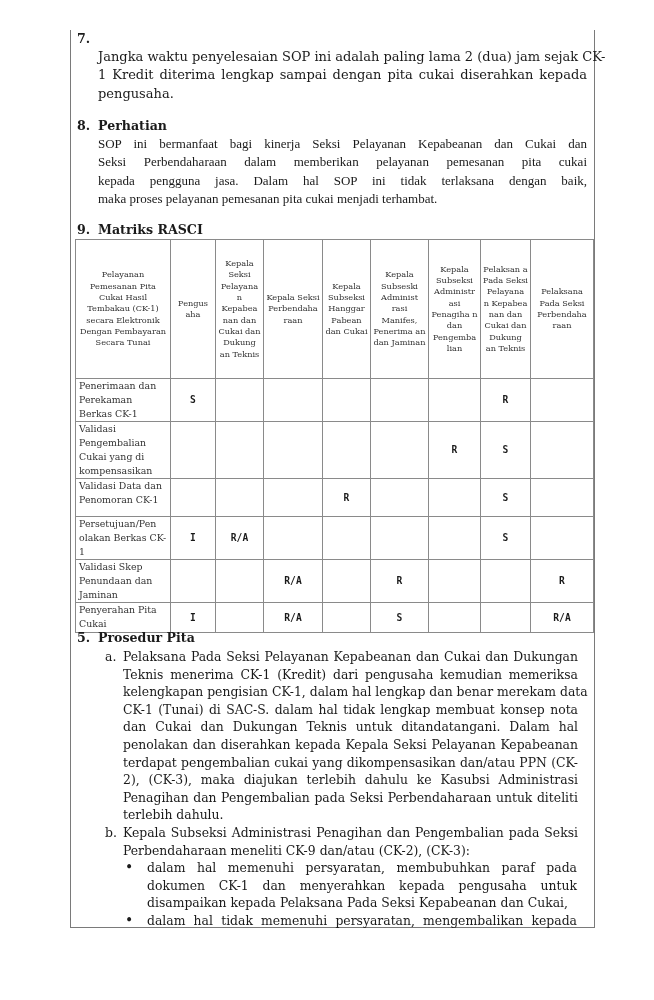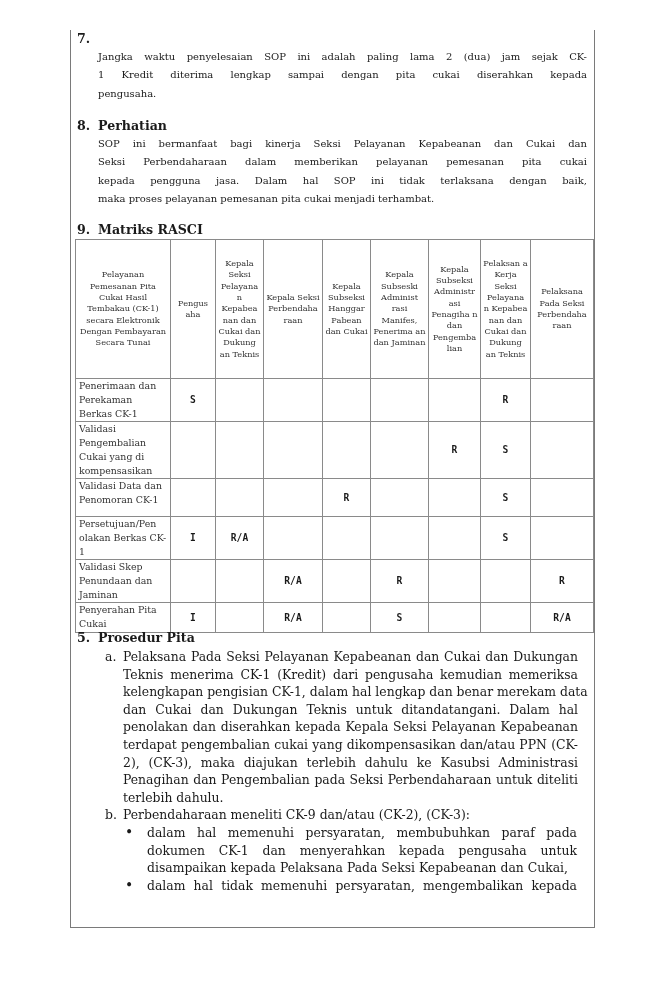--- a/index.html
+++ b/index.html
@@ -4,21 +4,21 @@
 <style>
   html, body { margin: 0; padding: 0; background: #ffffff; }
   body { width: 654px; height: 1000px; position: relative; overflow: hidden;
          font-family: "DejaVu Serif", serif; color: #1a1a1a; }
   .frame { position: absolute; left: 70px; top: 30px; width: 525px; height: 898px;
            border: 1px solid #7a7a7a; border-top: none; box-sizing: border-box; }
   .sec { position: absolute; left: 0; width: 100%; }
   .sec-head { position: relative; font-weight: bold; font-size: 12.6px; line-height: 16px; height: 16px; }
   .sec-num { position: absolute; left: 6px; top: 0; }
   .sec-title { position: absolute; left: 27px; top: 0; }
-  .para { position: relative; margin-left: 27px; margin-right: 7px; font-size: 10px;
+  .para { position: relative; margin-left: 27px; margin-right: 7px; font-size: 13px;
           line-height: 18.3px; text-align: justify; text-align-last: left; }
   .jline { display: block; text-align: justify; text-align-last: justify; white-space: nowrap; }
   .jline.last { text-align-last: left; }
 
   table.rasci { position: absolute; left: 4px; top: 209px; width: 518px; border-collapse: collapse;
                 font-size: 8.2px; line-height: 11.3px; table-layout: fixed; }
   table.rasci td, table.rasci th { border: 1px solid #8a8a8a; padding: 0 2px; }
   table.rasci th { font-weight: normal; text-align: center; vertical-align: middle; height: 138px; color: #333; }
   table.rasci td.act { text-align: left; vertical-align: top; font-size: 9.4px; line-height: 14px; padding: 0 3px; color: #333; }
   table.rasci td.val { text-align: center; vertical-align: middle; font-weight: bold; font-size: 9.6px; font-family: "DejaVu Sans Mono", monospace; }
@@ -44,21 +44,21 @@
       <span class="jline">1 Kredit diterima lengkap sampai dengan pita cukai diserahkan kepada</span>
       <span class="jline last">pengusaha.</span>
     </div>
   </div>
 
   <div class="sec" style="top:88px;">
     <div class="sec-head">
       <span class="sec-num">8.</span>
       <span class="sec-title">Perhatian</span>
     </div>
-    <div class="para" style="margin-top:1px;">
+    <div class="para" style="margin-top:1px;font-family:Liberation Serif, serif;">
       <span class="jline">SOP ini bermanfaat bagi kinerja Seksi Pelayanan Kepabeanan dan Cukai dan</span>
       <span class="jline">Seksi Perbendaharaan dalam memberikan pelayanan pemesanan pita cukai</span>
       <span class="jline">kepada pengguna jasa. Dalam hal SOP ini tidak terlaksana dengan baik,</span>
       <span class="jline last">maka proses pelayanan pemesanan pita cukai menjadi terhambat.</span>
     </div>
   </div>
 
   <div class="sec" style="top:192px;">
     <div class="sec-head">
       <span class="sec-num">9.</span>
@@ -80,21 +80,21 @@
     </colgroup>
     <thead>
       <tr>
         <th>Pelayanan Pemesanan Pita Cukai Hasil Tembakau (CK-1) secara Elektronik Dengan Pembayaran Secara Tunai</th>
         <th>Pengus aha</th>
         <th>Kepala Seksi Pelayana n Kepabea nan dan Cukai dan Dukung an Teknis</th>
         <th>Kepala Seksi Perbendaha raan</th>
         <th>Kepala Subseksi Hanggar Pabean dan Cukai</th>
         <th>Kepala Subseski Administ rasi Manifes, Penerima an dan Jaminan</th>
         <th>Kepala Subseksi Administr asi Penagiha n dan Pengemba lian</th>
-        <th>Pelaksan a Kerja Seksi Pelayana n Kepabea nan dan Cukai dan Dukung an Teknis</th>
+        <th>Pelaksan a Pada Seksi Pelayana n Kepabea nan dan Cukai dan Dukung an Teknis</th>
         <th>Pelaksana Pada Seksi Perbendaha raan</th>
       </tr>
     </thead>
     <tbody id="rasci-body">
         <tr style="height: 38px;">
           <td class="act">Penerimaan dan Perekaman Berkas CK-1</td>
           <td class="val">S</td>
           <td class="val"></td>
           <td class="val"></td>
           <td class="val"></td>
@@ -166,32 +166,34 @@
       <span class="sec-num">5.</span>
       <span class="sec-title">Prosedur Pita</span>
     </div>
 
     <div class="list-item" style="margin-top:2px;">
       <span class="li-mark">a.</span>
       <div class="li-body">
         <span class="jline">Pelaksana Pada Seksi Pelayanan Kepabeanan dan Cukai dan Dukungan</span>
         <span class="jline">Teknis menerima CK-1 (Kredit) dari pengusaha kemudian memeriksa</span>
         <span class="jline">kelengkapan pengisian CK-1, dalam hal lengkap dan benar merekam data</span>
+        <span class="jline">CK-1 (Tunai) di SAC-S. dalam hal tidak lengkap membuat konsep nota</span>
         <span class="jline">dan Cukai dan Dukungan Teknis untuk ditandatangani. Dalam hal</span>
         <span class="jline">penolakan dan diserahkan kepada Kepala Seksi Pelayanan Kepabeanan</span>
         <span class="jline">terdapat pengembalian cukai yang dikompensasikan dan/atau PPN (CK-</span>
         <span class="jline">2), (CK-3), maka diajukan terlebih dahulu ke Kasubsi Administrasi</span>
         <span class="jline">Penagihan dan Pengembalian pada Seksi Perbendaharaan untuk diteliti</span>
         <span class="jline last">terlebih dahulu.</span>
       </div>
     </div>
 
     <div class="list-item">
       <span class="li-mark">b.</span>
       <div class="li-body">
+        <span class="jline">Kepala Subseksi Administrasi Penagihan dan Pengembalian pada Seksi</span>
         <span class="jline last">Perbendaharaan meneliti CK-9 dan/atau (CK-2), (CK-3):</span>
       </div>
     </div>
 
     <div class="bullet">
       <span class="b-mark">•</span>
       <div class="b-body">
         <span class="jline">dalam hal memenuhi persyaratan, membubuhkan paraf pada</span>
         <span class="jline">dokumen CK-1 dan menyerahkan kepada pengusaha untuk</span>
         <span class="jline last">disampaikan kepada Pelaksana Pada Seksi Kepabeanan dan Cukai,</span>

